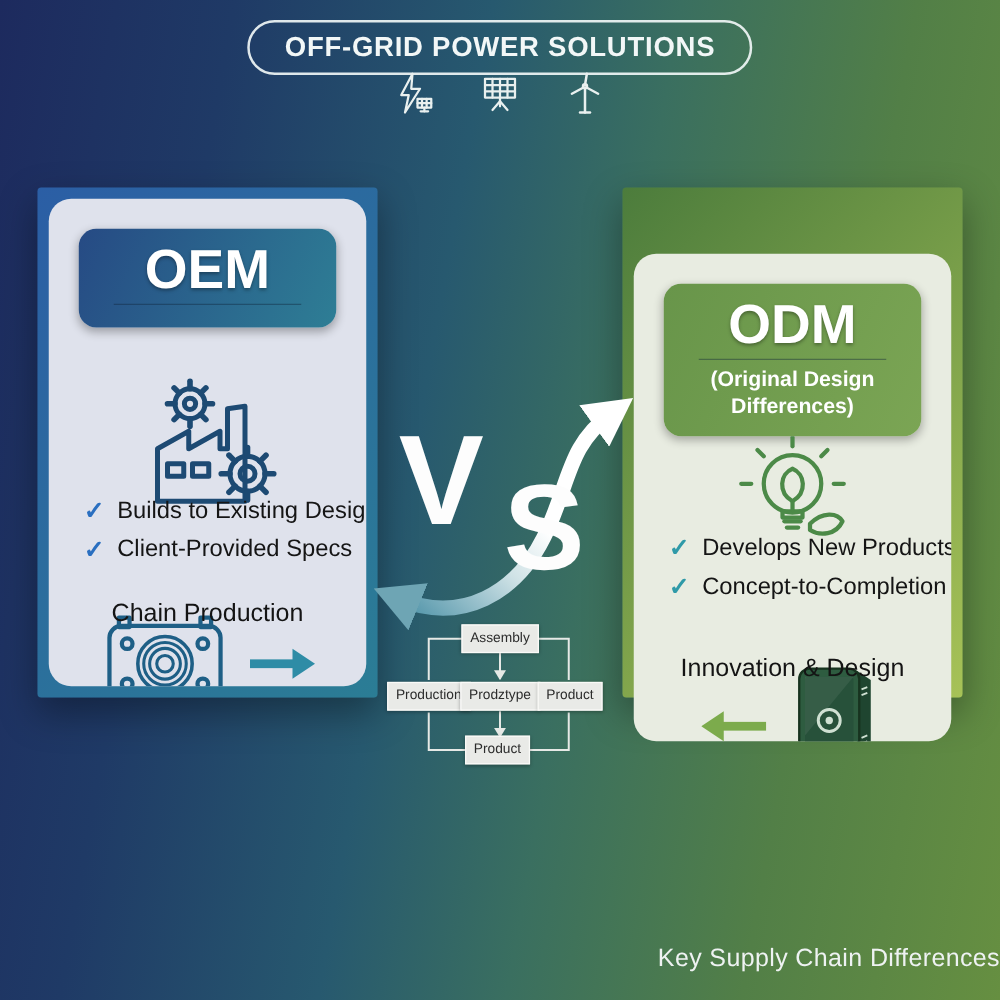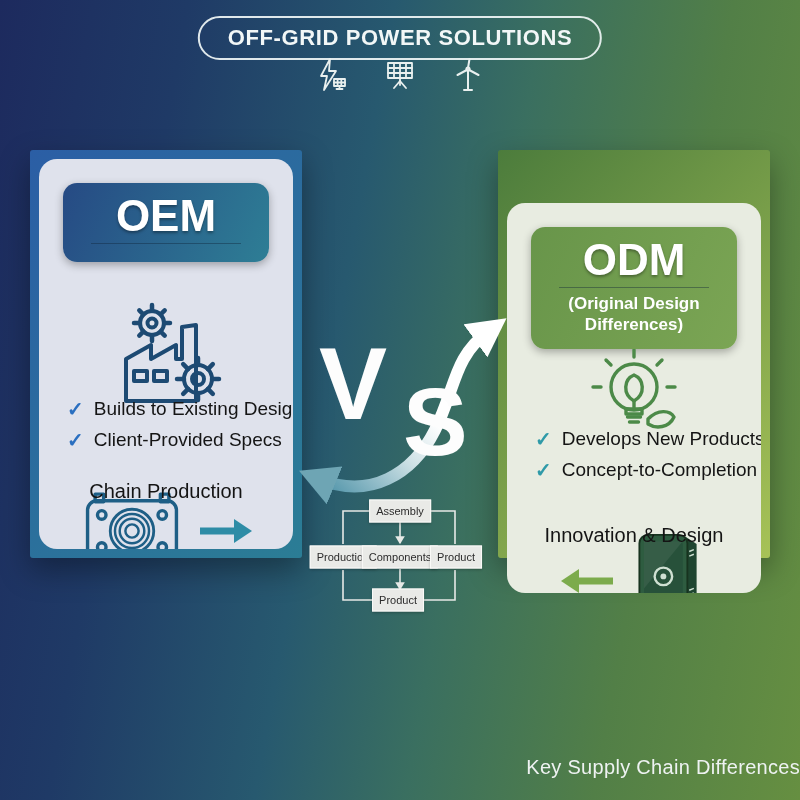--- a/index.html
+++ b/index.html
@@ -290,20 +290,20 @@
         <polyline points="40,80 40,110 69,110"></polyline>
         <polyline points="152,80 152,110 119,110"></polyline>
         <line x1="97" y1="32" x2="97" y2="53" marker-end="url(#fArr)"></line>
         <line x1="66" y1="67" x2="71" y2="67" marker-end="url(#fArr)"></line>
         <line x1="121" y1="67" x2="127" y2="67" marker-end="url(#fArr)"></line>
         <line x1="97" y1="79" x2="97" y2="99" marker-end="url(#fArr)"></line>
       </g>
     </svg>
     <div class="flow-box" style="left:97px;top:21px">Assembly</div>
     <div class="flow-box" style="left:40px;top:67px">Production</div>
-    <div class="flow-box" style="left:97px;top:67px">Components</div>
+    <div class="flow-box" style="left:97px;top:67px">Prodztype</div>
     <div class="flow-box" style="left:153px;top:67px">Product</div>
     <div class="flow-box" style="left:95px;top:110px">Product</div>
   </div>
 
   <div class="caption">Key Supply Chain Differences</div>
 
 </div>
 
 </body></html>

